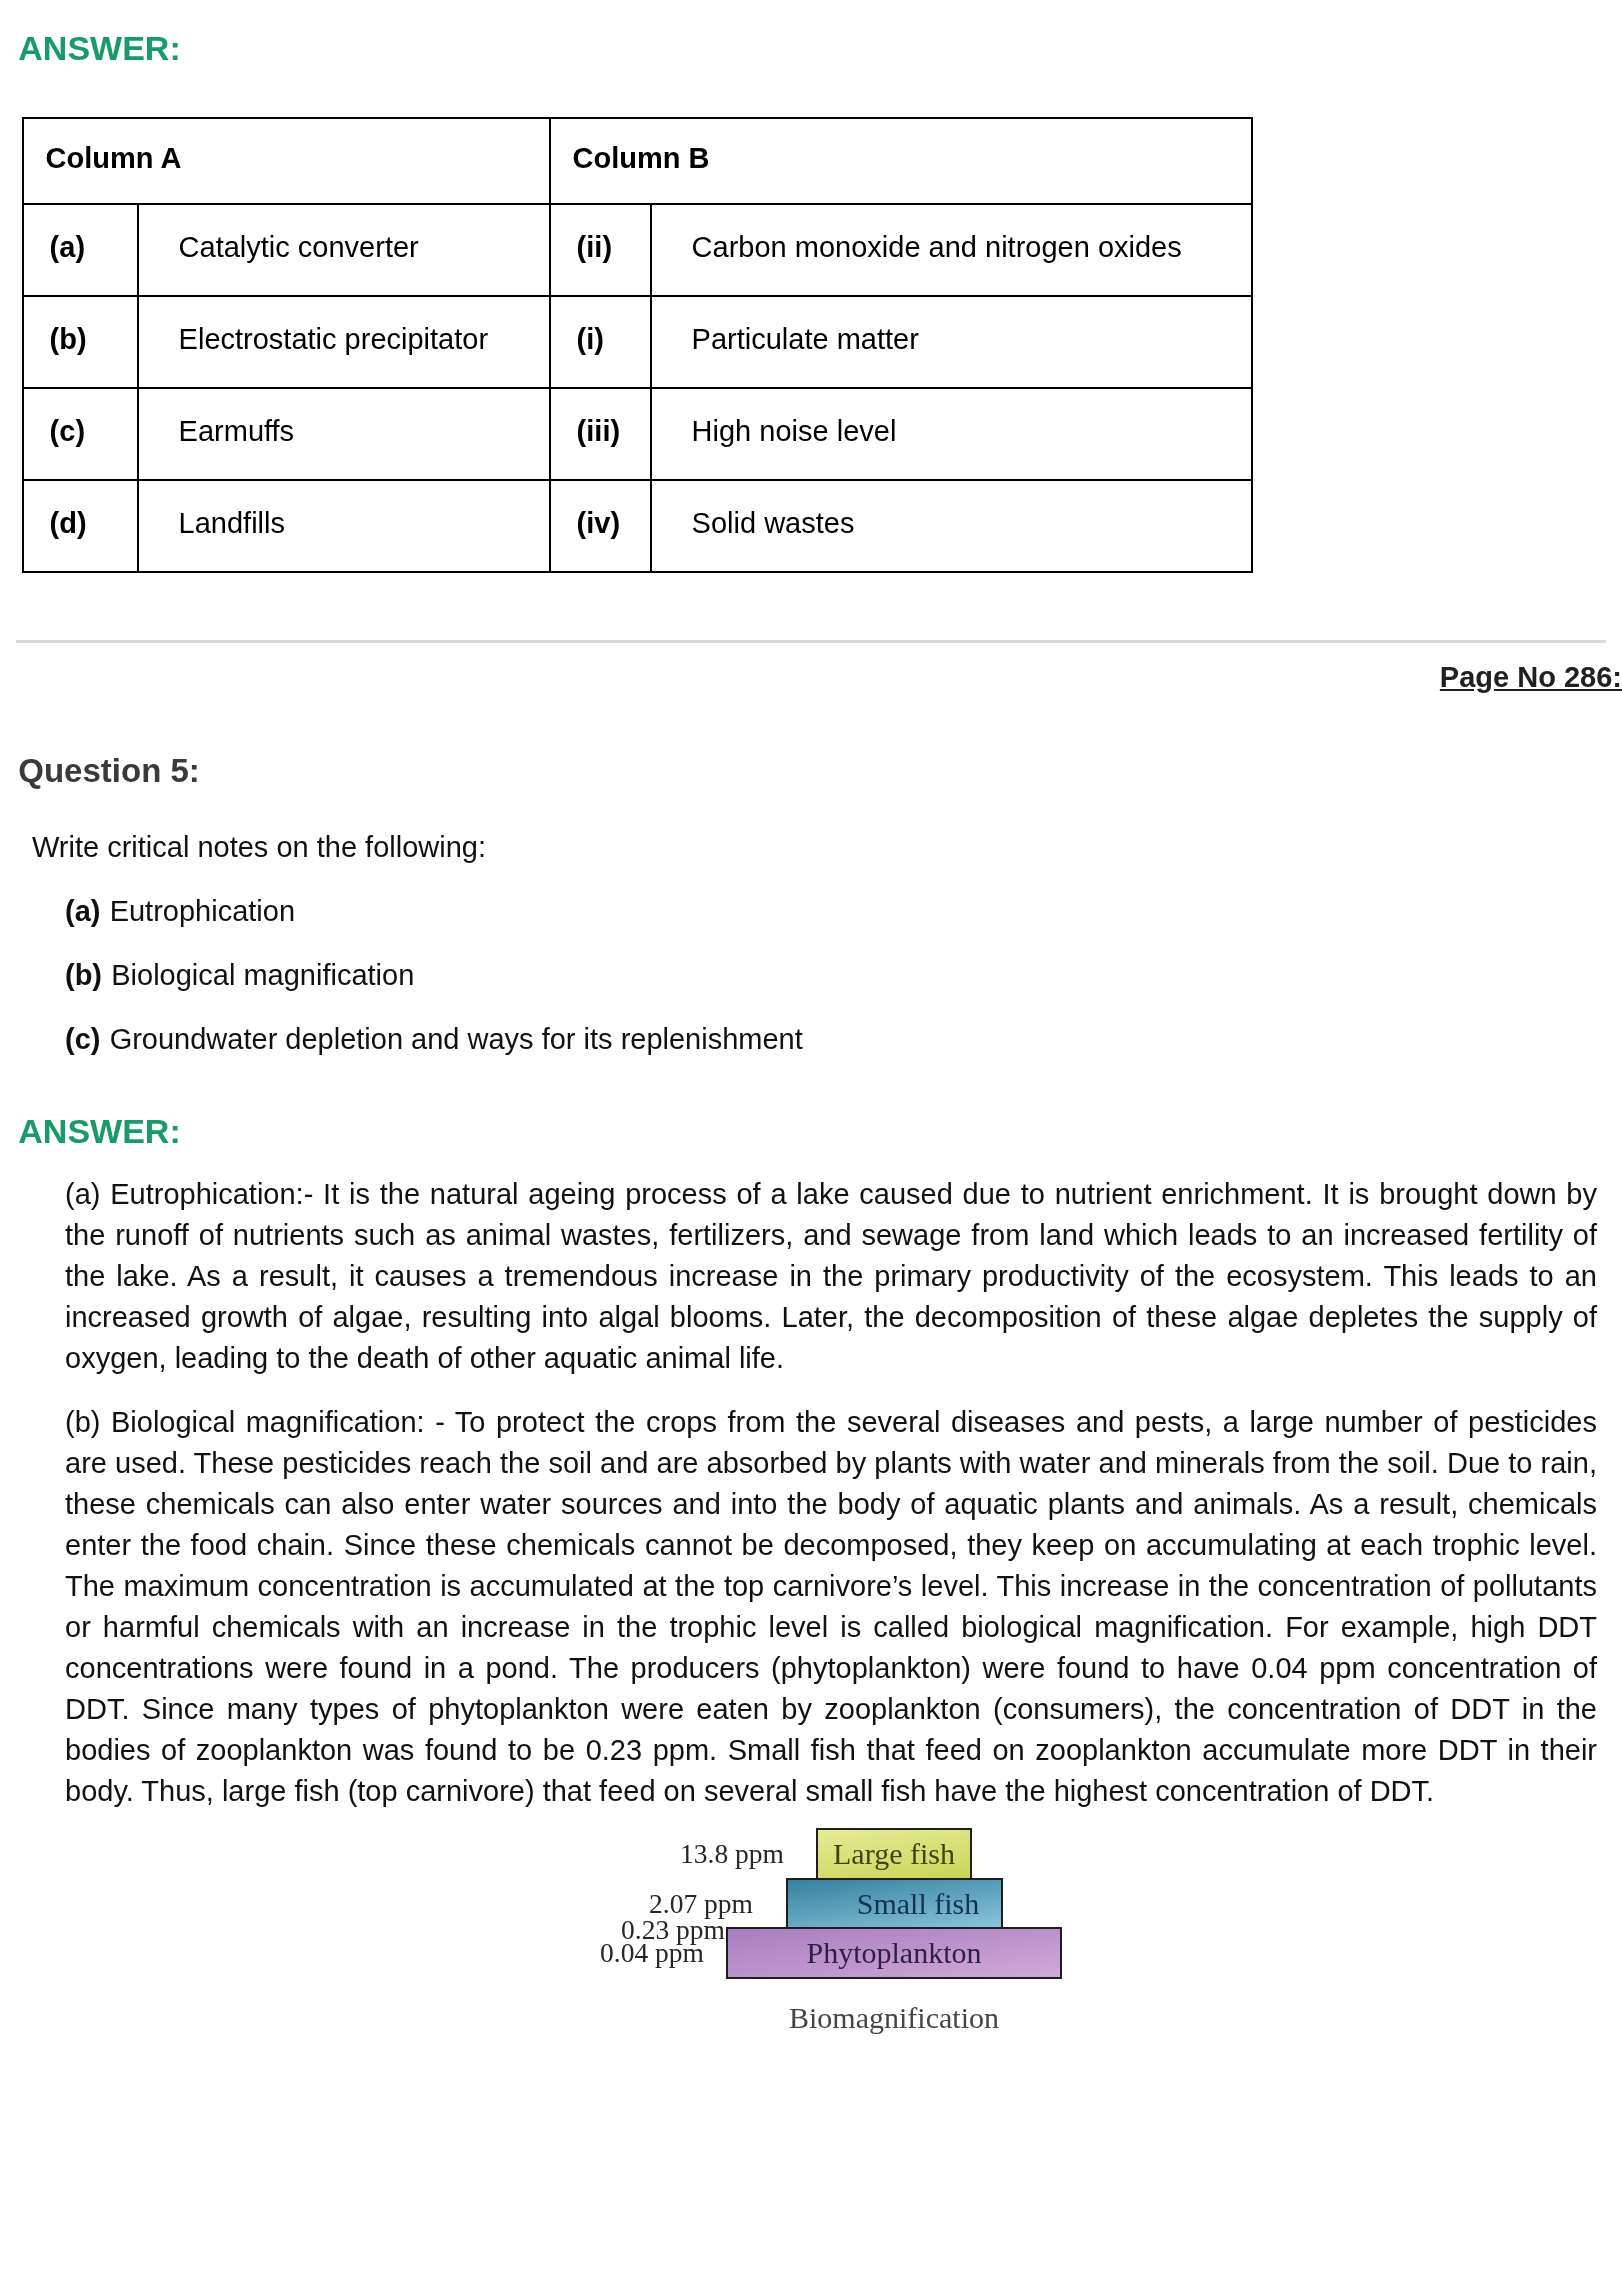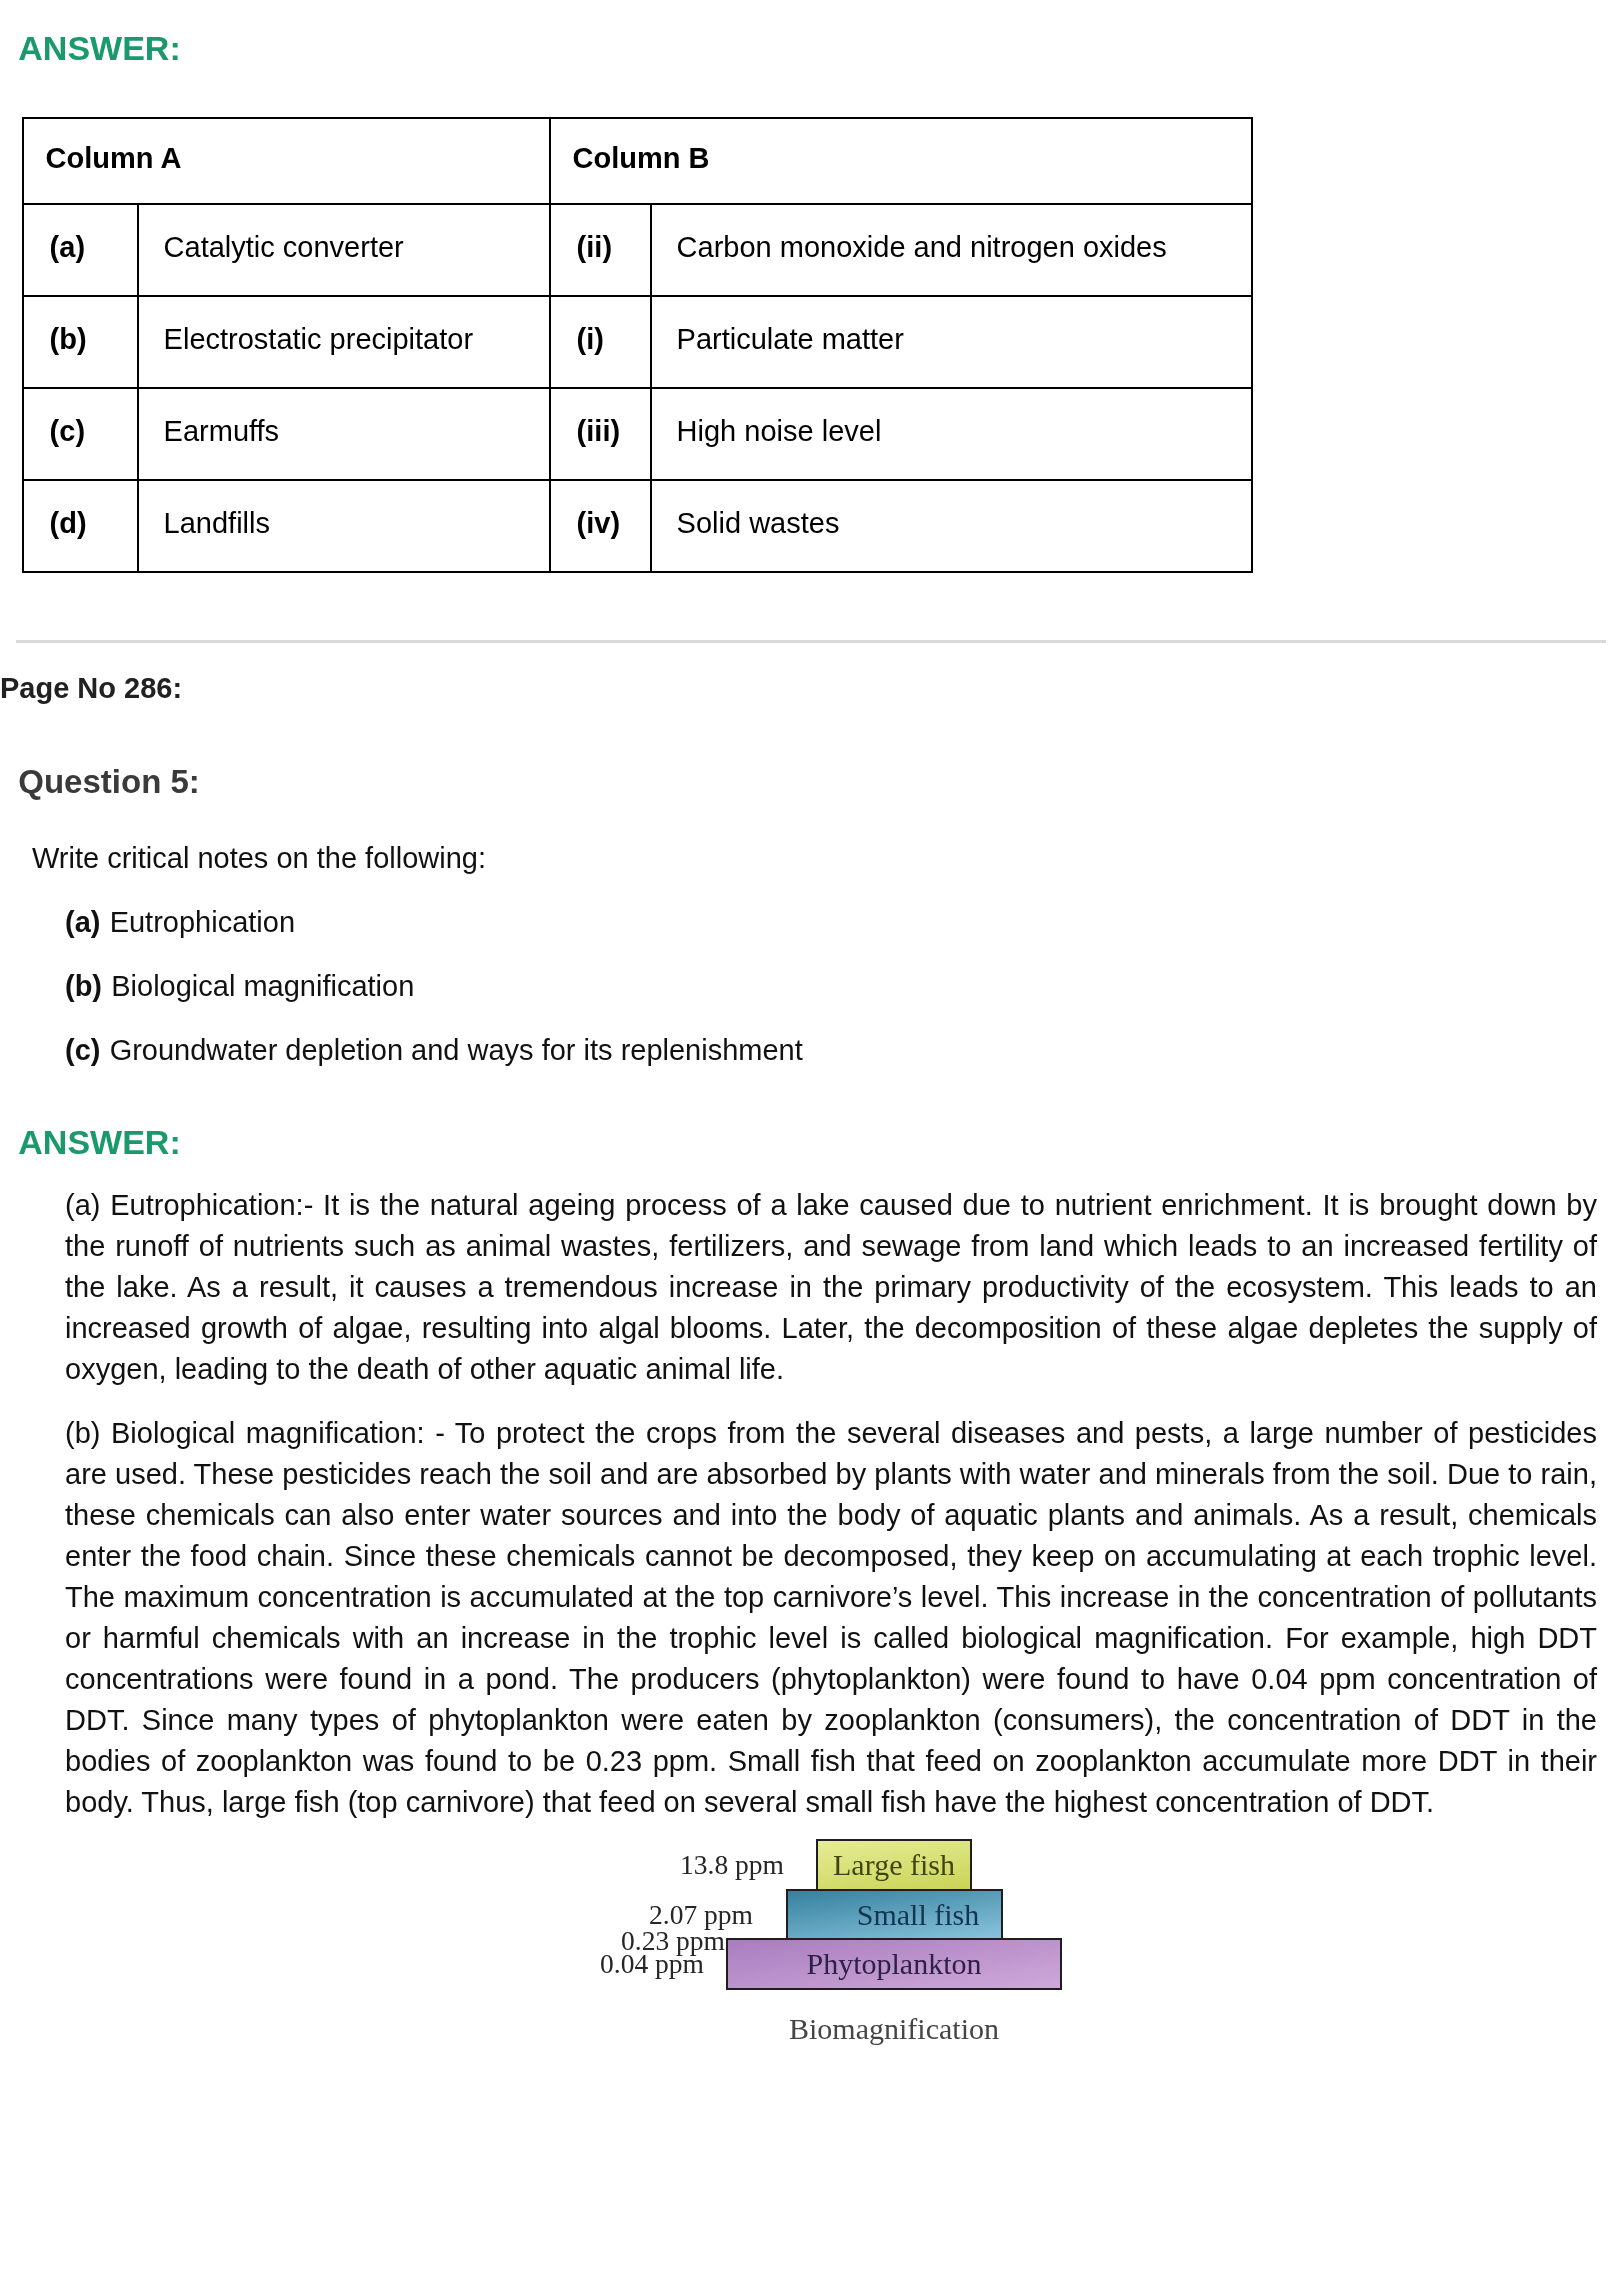--- a/index.html
+++ b/index.html
@@ -30,30 +30,31 @@
   }
   table.match td {
     border: 2.6px solid #000000;
     vertical-align: middle;
     padding-bottom: 5.2px;
     overflow: hidden;
   }
   table.match tr.hdr td { height: 86px; font-weight: bold; padding-left: 22px; vertical-align: middle; }
   table.match tr.data td { height: 92px; }
   table.match td.no { padding-left: 26px; font-weight: bold; }
-  table.match td.txt { padding-left: 25px; }
+  table.match td.txt { padding-left: 40px; }
 
   .divider { height: 2.6px; background: #d9d9d9; margin: 67px 15.7px 0 15.7px; }
 
   .page-no {
-    margin-top: 29px;
-    text-align: left;
+    margin-top: 18px;
+    text-align: right;
     font-weight: bold;
     font-size: 29px;
     color: #212121;
+    text-decoration: underline;
   }
 
   .question-heading {
     margin: 58px 0 0 18.3px;
     font-size: 33px;
     font-weight: bold;
     color: #3a3a3a;
   }
 
   .intro { margin: 41px 0 0 32px; font-size: 29px; color: #111111; }

